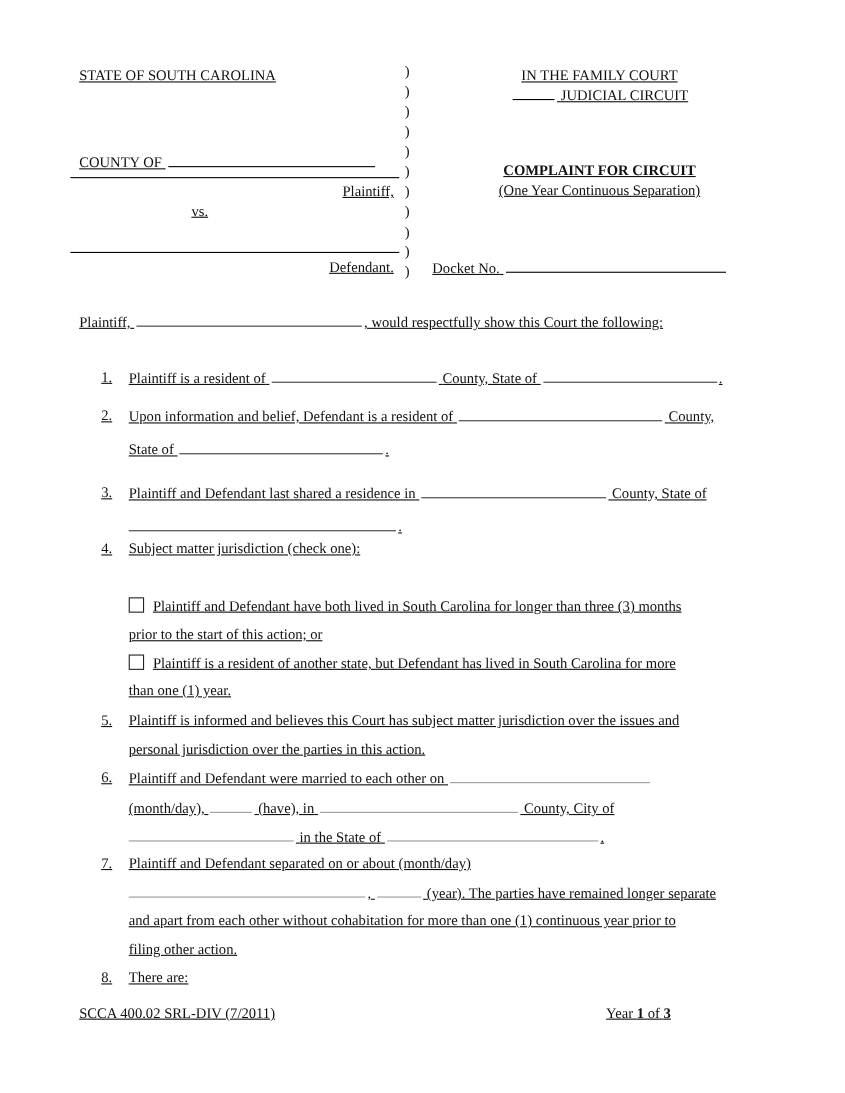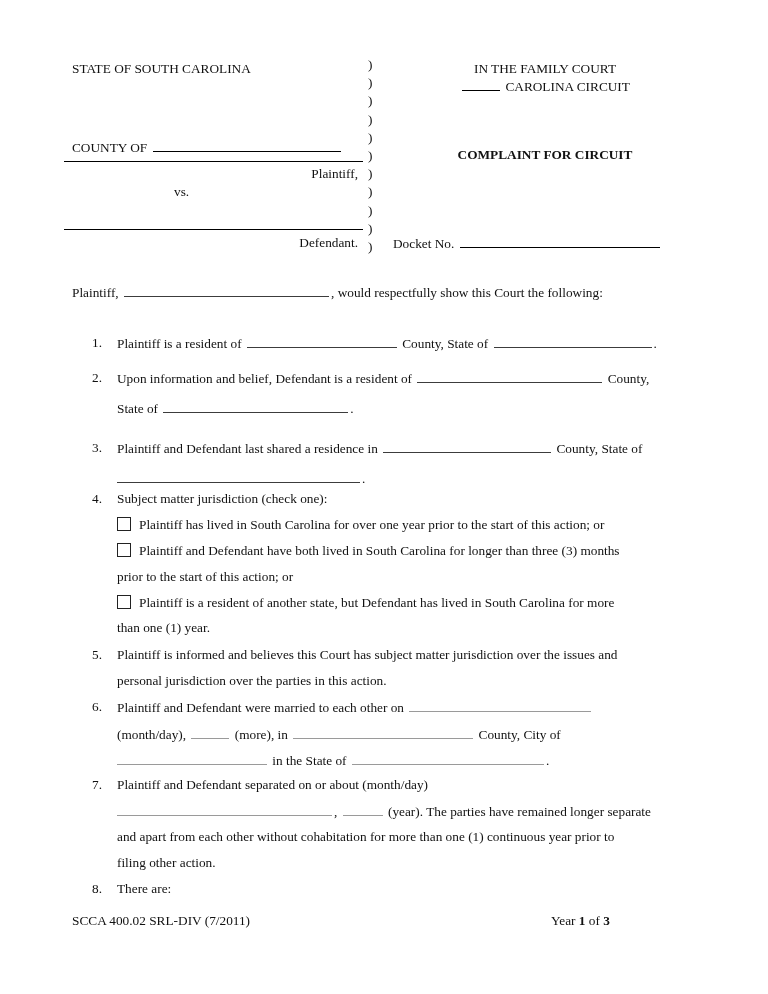--- a/index.html
+++ b/index.html
@@ -5,21 +5,21 @@
   html,body{margin:0;padding:0;background:#ffffff;}
   .page{
     position:relative;
     width:768px;height:994px;
     background:#ffffff;
     font-family:"Liberation Serif","DejaVu Serif",serif;
     font-size:13.3px;
     color:#111111;
     overflow:hidden;
   }
-  .line{position:absolute;white-space:nowrap;line-height:15px;}
+  .line{position:absolute;white-space:nowrap;line-height:15px;text-decoration:underline;}
   .blank{
     display:inline-block;
     border-bottom:1px solid #3c3c3c;
     height:12px;
     margin:0 2px;
     vertical-align:baseline;
   }
   .blank.gray{border-bottom-color:#9a9a9a;}
   .rule{position:absolute;border-top:1.6px solid #000;height:0;}
   .right-align{text-align:right;}
@@ -60,30 +60,31 @@
     <div>)</div>
     <div>)</div>
     <div>)</div>
     <div>)</div>
     <div>)</div>
   </div>
 
   <div class="line center" style="left:420px;top:61px;width:250px;">IN THE FAMILY COURT</div>
   <div class="line center" style="left:420px;top:78px;width:250px;">
     <span class="blank" style="width:38px;border-bottom-color:#000;"></span>
-    <span>CAROLINA CIRCUIT</span>
+    <span>JUDICIAL CIRCUIT</span>
   </div>
 
   <div class="rule" style="left:64px;top:161px;width:299px;"></div>
   <div class="line right-align" style="left:64px;top:166px;width:294px;">Plaintiff,</div>
   <div class="line" style="left:174px;top:184px;">vs.</div>
   <div class="rule" style="left:64px;top:229px;width:299px;"></div>
   <div class="line right-align" style="left:64px;top:235px;width:294px;">Defendant.</div>
 
   <div class="line center bold" style="left:400px;top:147px;width:290px;">COMPLAINT FOR CIRCUIT</div>
+  <div class="line center" style="left:400px;top:165px;width:290px;">(One Year Continuous Separation)</div>
 
   <div class="line" style="left:393px;top:235px;">
     <span>Docket No.</span>
     <span class="blank" style="width:200px;border-bottom-color:#000;"></span>
   </div>
 
   <div class="line" style="left:72px;top:284px;">
     <span>Plaintiff,</span>
     <span class="blank" style="width:205px;"></span><span>, would respectfully show this Court the following:</span>
   </div>
@@ -113,23 +114,20 @@
     <span class="blank" style="width:168px;"></span>
     <span>County, State of</span>
   </div>
   <div class="item-text line" style="top:470px;">
     <span class="blank" style="width:243px;margin-left:0;"></span><span>.</span>
   </div>
 
   <div class="item-num line" style="top:491px;">4.</div>
   <div class="item-text line" style="top:491px;">Subject matter jurisdiction (check one):</div>
 
-  <div class="item-text line" style="top:517px;">
-    <span class="checkbox"></span><span>Plaintiff has lived in South Carolina for over one year prior to the start of this action; or</span>
-  </div>
   <div class="item-text line" style="top:543px;">
     <span class="checkbox"></span><span>Plaintiff and Defendant have both lived in South Carolina for longer than three (3) months</span>
   </div>
   <div class="item-text line" style="top:569px;">prior to the start of this action; or</div>
   <div class="item-text line" style="top:595px;">
     <span class="checkbox"></span><span>Plaintiff is a resident of another state, but Defendant has lived in South Carolina for more</span>
   </div>
   <div class="item-text line" style="top:620px;">than one (1) year.</div>
 
   <div class="item-num line" style="top:647px;">5.</div>
@@ -137,21 +135,21 @@
   <div class="item-text line" style="top:673px;text-align:right;">personal jurisdiction over the parties in this action.</div>
 
   <div class="item-num line" style="top:699px;">6.</div>
   <div class="item-text line" style="top:699px;">
     <span>Plaintiff and Defendant were married to each other on</span>
     <span class="blank gray" style="width:182px;"></span>
   </div>
   <div class="item-text line" style="top:726px;">
     <span>(month/day),</span>
     <span class="blank gray" style="width:38px;"></span>
-    <span>(more), in</span>
+    <span>(have), in</span>
     <span class="blank gray" style="width:180px;"></span>
     <span>County, City of</span>
   </div>
   <div class="item-text line" style="top:752px;">
     <span class="blank gray" style="width:150px;margin-left:0;"></span>
     <span>in the State of</span>
     <span class="blank gray" style="width:192px;"></span><span>.</span>
   </div>
 
   <div class="item-num line" style="top:777px;">7.</div>

